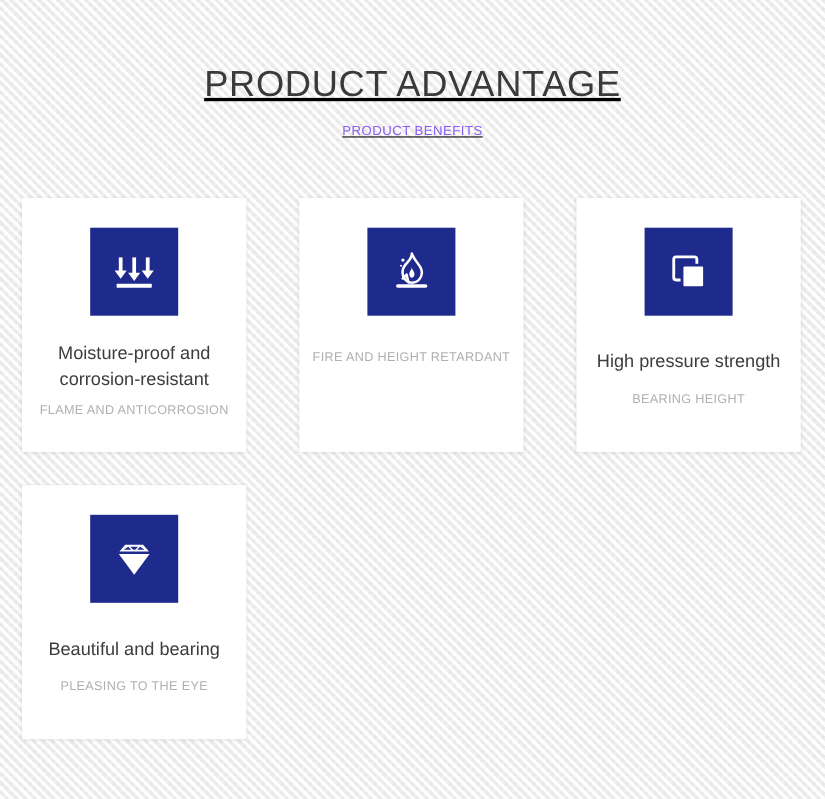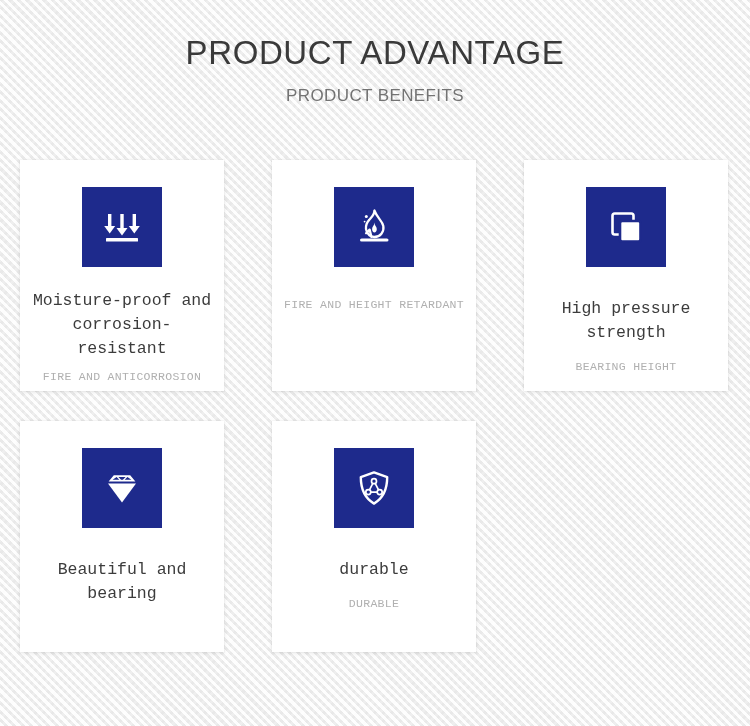--- a/index.html
+++ b/index.html
@@ -27,53 +27,53 @@
   }
 
   .page {
     position: relative;
     width: 750px;
     height: 726px;
   }
 
   
   .header {
-    padding-top: 33px;
+    padding-top: 56px;
     text-align: center;
+    text-decoration: underline;
   }
   .main-title {
     font-size: 33px;
     font-weight: 400;
     color: #3a3a3a;
     letter-spacing: 0.6px;
     margin: 0;
     line-height: 40px;
     font-family: "Liberation Sans", sans-serif;
   }
   .sub-title {
-    font-size: 17px;
-    font-weight: 400;
-    color: #737373;
+    font-size: 12px;
+    font-weight: 400;
+    color: #8b5cf6;
     letter-spacing: 0.4px;
     margin: 14px 0 0 0;
     line-height: 18px;
   }
 
   
   .grid {
     position: absolute;
     left: 20px;
-    top: 160px;
+    top: 180px;
     width: 710px;
     display: grid;
     grid-template-columns: 204px 204px 204px;
     grid-template-rows: 231px 231px;
     column-gap: 48px;
     row-gap: 30px;
-    font-family: Liberation Mono, monospace;
   }
 
   .card {
     background: #ffffff;
     box-shadow: 0 1px 4px rgba(0,0,0,0.10), 0 0 0 1px rgba(0,0,0,0.015);
     display: flex;
     flex-direction: column;
     align-items: center;
     box-sizing: border-box;
     padding-top: 27px;
@@ -144,21 +144,21 @@
               <rect x="32.6" y="9" width="3.4" height="14"></rect>
               <polygon points="28.8,21 39.8,21 34.3,28.5"></polygon>
               <rect x="6" y="33" width="32" height="3.6" rx="0.6"></rect>
             </g>
           </svg>
         </span>
       </div>
       <div class="spacer-a"></div>
       <p class="card-title">Moisture-proof and corrosion-resistant</p>
       <div class="spacer-b"></div>
-      <p class="card-caption">FIRE AND ANTICORROSION</p>
+      <p class="card-caption">FLAME AND ANTICORROSION</p>
     </div>
 
     <div class="card">
       <div class="icon-box">
         <span>
           <svg width="44" height="44" viewBox="0 0 44 44" aria-hidden="true">
             <g fill="none" stroke="#ffffff" stroke-width="2.3" stroke-linejoin="round" stroke-linecap="round">
               <path d="M22.4 5.5 C 22.4 12, 16.5 13.5, 14.6 19 C 12.4 25.4, 16.6 32, 22.4 32 C 28.2 32, 32.4 26.8, 31.3 21 C 30.3 15.6, 25.6 13.8, 22.4 5.5 Z"></path>
               <path d="M19.4 31.8 L 17.6 24.6 L 14.1 28.2"></path>
             </g>
@@ -203,39 +203,18 @@
                        M12.6 13.8 L 19.3 13.8 L 16.6 11 Z
                        M27.4 11 L 24.7 13.8 L 31.4 13.8 Z
                        M18.4 11 L 21.1 13.8 L 22.9 13.8 L 25.6 11 Z" fill-rule="evenodd"></path>
             </g>
           </svg>
         </span>
       </div>
       <div class="spacer-a"></div>
       <p class="card-title one-line">Beautiful and bearing</p>
       <div class="spacer-b"></div>
-    </div>
-
-    <div class="card single">
-      <div class="icon-box">
-        <span>
-          <svg width="44" height="44" viewBox="0 0 44 44" aria-hidden="true">
-            <path d="M22 6.4 L 35.2 11.1 C 35.2 22.8, 31.4 32.2, 22 37.6
-                     C 12.6 32.2, 8.8 22.8, 8.8 11.1 Z" fill="none" stroke="#ffffff" stroke-width="2.4" stroke-linejoin="round"></path>
-            <g stroke="#ffffff" stroke-width="1.7" fill="none">
-              <path d="M22 15.2 L 16.3 26.1 L 27.7 26.1 Z"></path>
-            </g>
-            <g fill="#1e2a8c" stroke="#ffffff" stroke-width="1.7">
-              <circle cx="22" cy="15.2" r="2.5"></circle>
-              <circle cx="16.3" cy="26.1" r="2.5"></circle>
-              <circle cx="27.7" cy="26.1" r="2.5"></circle>
-            </g>
-          </svg>
-        </span>
-      </div>
-      <div class="spacer-a"></div>
-      <p class="card-title one-line">durable</p>
-      <div class="spacer-b"></div>
-      <p class="card-caption">DURABLE</p>
-    </div>
+      <p class="card-caption">PLEASING TO THE EYE</p>
+    </div>
+
 
   </div>
 </div>
 
 </body></html>

